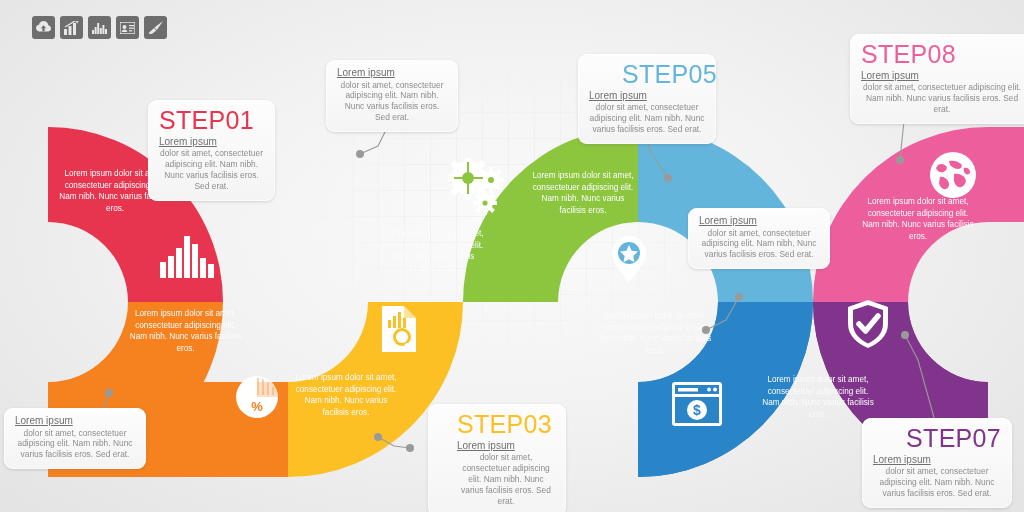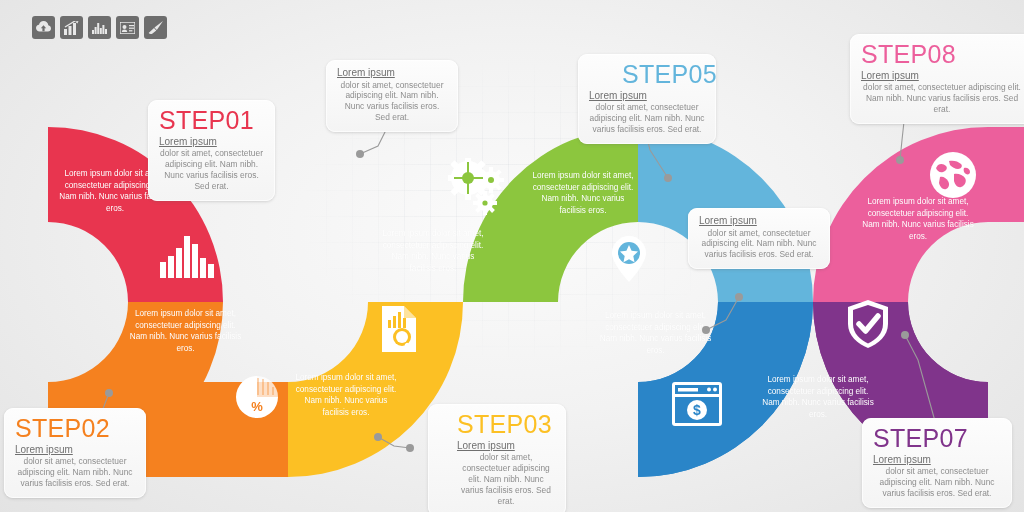--- a/index.html
+++ b/index.html
@@ -317,21 +317,20 @@
     </div>
   </div>
 
   <div class="card" style="left:148px;top:84px;width:127px;margin-top:16px;">
     <div class="step" style="color:#e8354f;">STEP01</div>
     <div class="sub">Lorem ipsum</div>
     <div class="body">dolor sit amet, consectetuer adipiscing elit. Nam nibh. Nunc varius facilisis eros. Sed erat.</div>
   </div>
 
   <div class="card" style="left:4px;top:408px;width:142px;">
-    <div class="step" style="color:#f5811f;">STEP02</div>
     <div class="sub">Lorem ipsum</div>
     <div class="body">dolor sit amet, consectetuer adipiscing elit. Nam nibh. Nunc varius facilisis eros. Sed erat.</div>
   </div>
 
   <div class="card" style="left:428px;top:404px;width:138px;padding-left:29px;">
     <div class="step" style="color:#fcc024;">STEP03</div>
     <div class="sub">Lorem ipsum</div>
     <div class="body">dolor sit amet, consectetuer adipiscing elit. Nam nibh. Nunc varius facilisis eros. Sed erat.</div>
   </div>
 
@@ -345,21 +344,21 @@
     <div class="sub">Lorem ipsum</div>
     <div class="body">dolor sit amet, consectetuer adipiscing elit. Nam nibh. Nunc varius facilisis eros. Sed erat.</div>
   </div>
 
   <div class="card" style="left:688px;top:208px;width:142px;">
     <div class="sub">Lorem ipsum</div>
     <div class="body">dolor sit amet, consectetuer adipiscing elit. Nam nibh. Nunc varius facilisis eros. Sed erat.</div>
   </div>
 
   <div class="card" style="left:862px;top:418px;width:150px;">
-    <div class="step" style="color:#80348b;">STEP07</div>
+    <div class="step" style="color:#80348b;text-align:right;">STEP07</div>
     <div class="sub">Lorem ipsum</div>
     <div class="body">dolor sit amet, consectetuer adipiscing elit. Nam nibh. Nunc varius facilisis eros. Sed erat.</div>
   </div>
 
   <div class="card" style="left:850px;top:34px;width:184px;">
     <div class="step" style="color:#ec5f9c;">STEP08</div>
     <div class="sub">Lorem ipsum</div>
     <div class="body">dolor sit amet, consectetuer adipiscing elit. Nam nibh. Nunc varius facilisis eros. Sed erat.</div>
   </div>
 </div>

